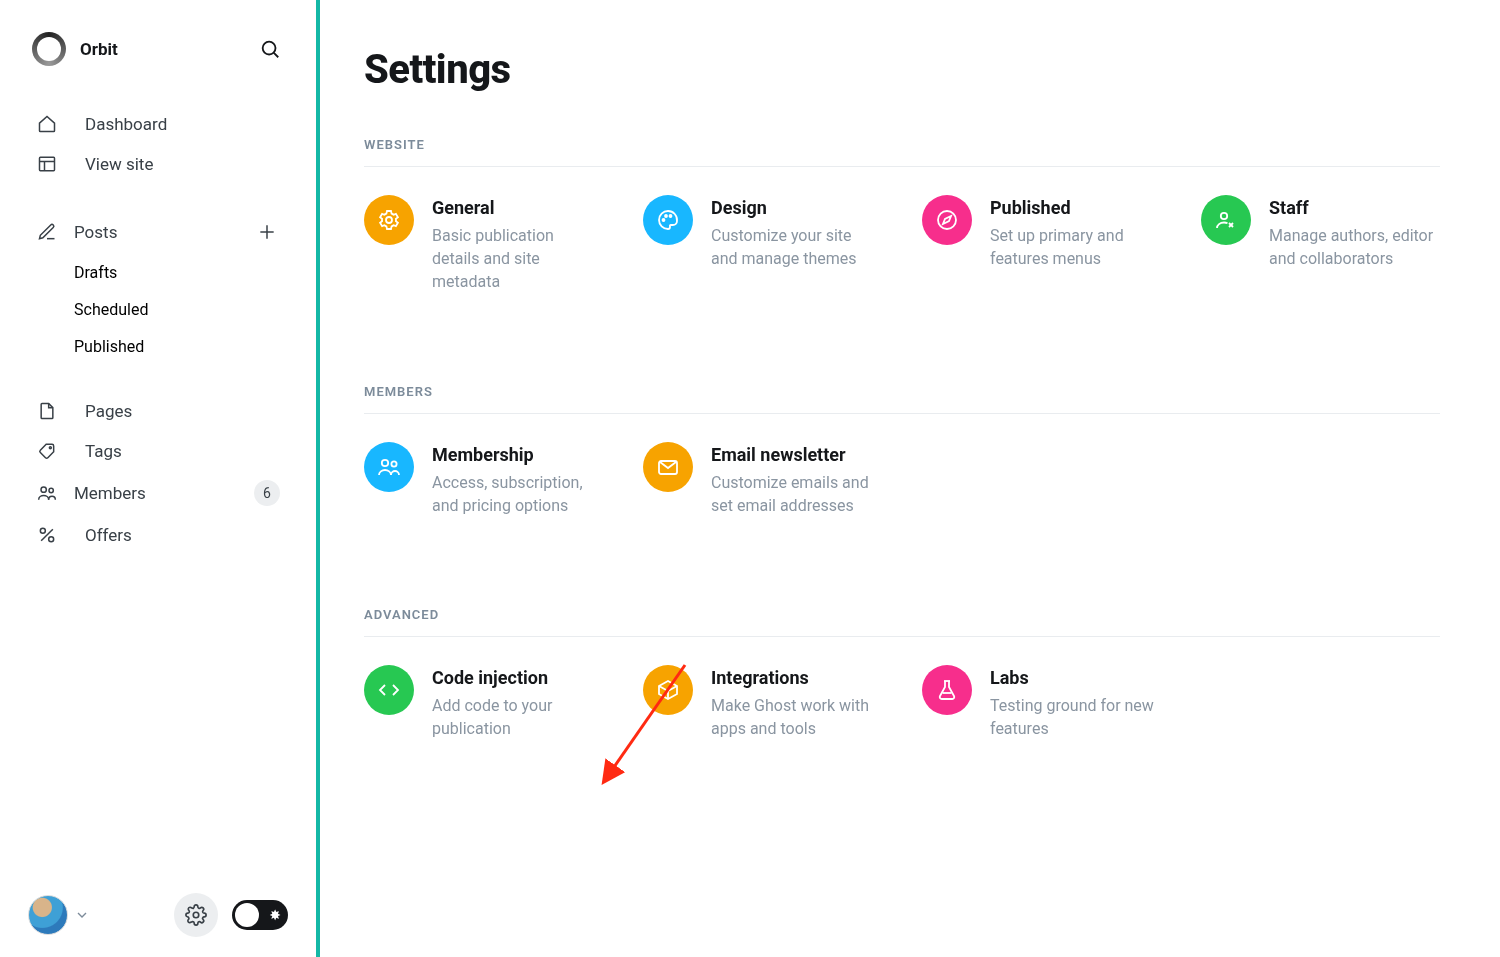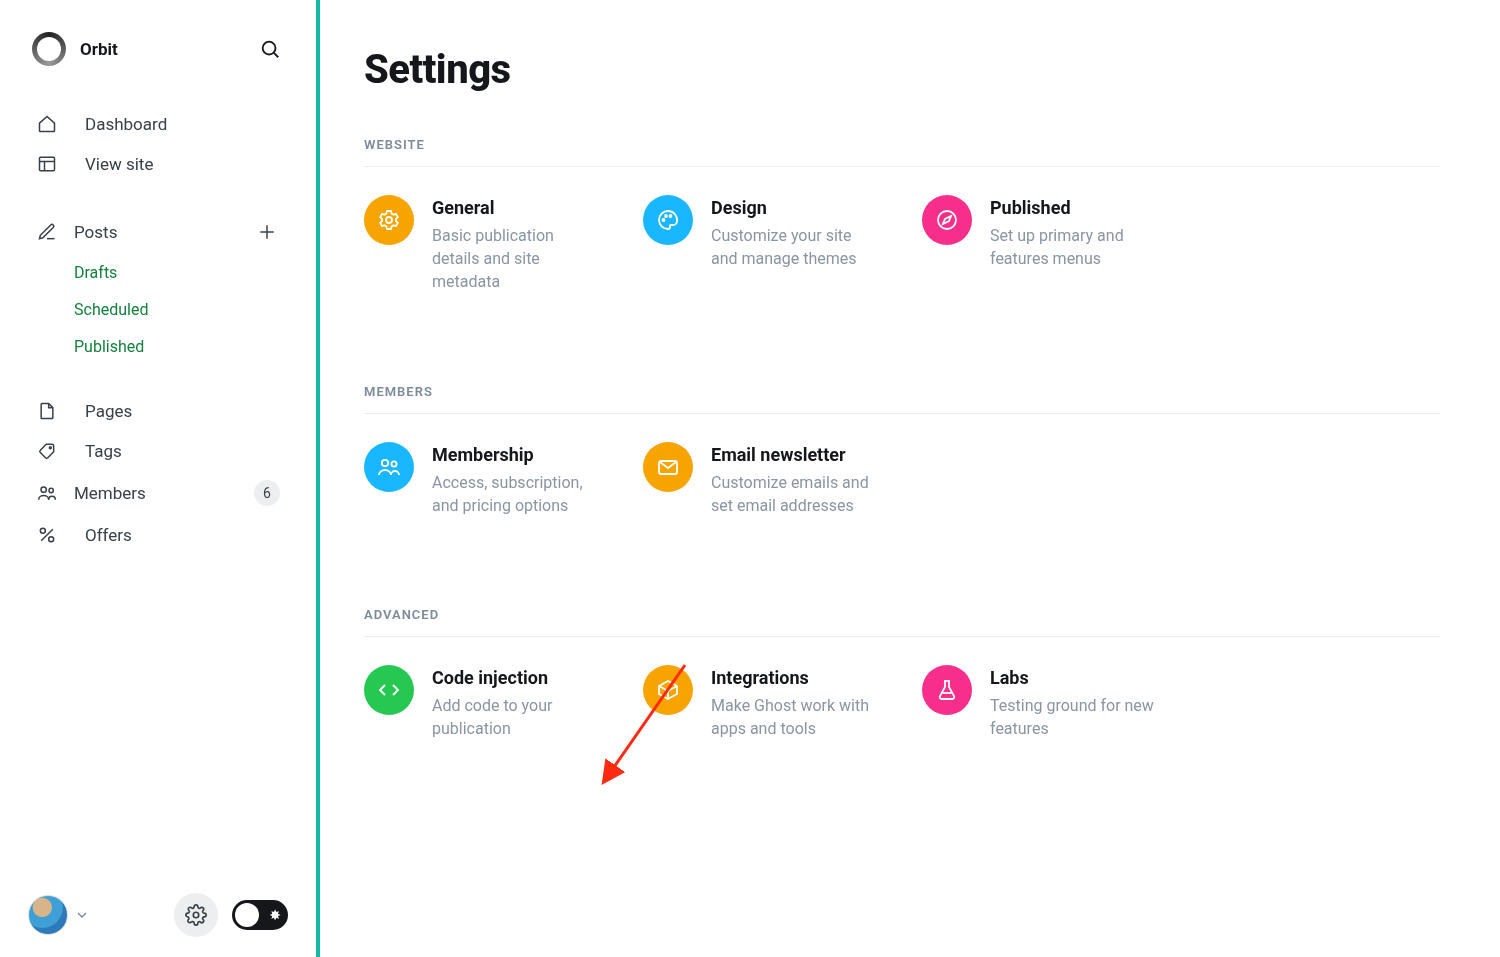--- a/index.html
+++ b/index.html
@@ -44,21 +44,21 @@
   .nav-list { list-style: none; padding: 0 20px; }
   .nav-item, .nav-subitem {
     display: flex; align-items: center; gap: 27px;
     padding: 9px 16px;
     font-size: 17px;
     color: #394047;
     cursor: pointer;
     border-radius: 6px;
   }
   .nav-item .icon { width: 22px; height: 22px; display:flex; align-items:center; justify-content:center; color:#394047; }
-  .nav-subitem { padding-left: 54px; font-size: 16px; color:#15803d;align-items:flex-end;}
+  .nav-subitem { padding-left: 54px; font-size: 16px; color:#000000;align-items:flex-end;}
   .nav-spacer { height: 26px; }
   .nav-row-split { display:flex; align-items:center; justify-content:space-between; }
   .add-btn { width:26px; height:26px; display:flex; align-items:center; justify-content:center; cursor:pointer; color:#394047; font-size:28px; font-weight:300; }
   .badge {
     min-width: 26px; height: 26px; border-radius: 13px; background:#eceef0;
     color:#394047; font-size:14px; display:flex; align-items:center; justify-content:center;
     padding: 0 8px;
   }
   .sidebar-bottom {
     margin-top: auto;
@@ -304,20 +304,34 @@
             <svg width="24" height="24" viewBox="0 0 24 24" fill="none" stroke="#fff" stroke-width="1.8">
                 <circle cx="12" cy="12" r="9"></circle>
                 <polygon points="16 8 10 11 8 16 14 13 16 8"></polygon>
               </svg>
           </div>
           <div class="tile-body">
             <div class="tile-title">Published</div>
             <div class="tile-desc">Set up primary and features menus</div>
           </div>
         </div>
+        <div class="tile">
+          <div class="tile-icon c-green">
+            <svg width="24" height="24" viewBox="0 0 24 24" fill="none" stroke="#fff" stroke-width="1.8">
+                <circle cx="10" cy="8" r="3.2"></circle>
+                <path d="M3 20c0-3 3-5.5 7-5.5 1.3 0 2.5.3 3.5.8"></path>
+                <path d="m15 15 4 4"></path>
+                <path d="m19 15-4 4"></path>
+              </svg>
+          </div>
+          <div class="tile-body">
+            <div class="tile-title">Staff</div>
+            <div class="tile-desc">Manage authors, editor and collaborators</div>
+          </div>
+        </div>
       </div>
     </section>
 
     <section class="section">
       <div class="section-header">MEMBERS</div>
       <div class="grid">
         <div class="tile">
           <div class="tile-icon c-blue">
             <svg width="24" height="24" viewBox="0 0 24 24" fill="none" stroke="#fff" stroke-width="1.8">
                 <circle cx="8" cy="8" r="3.2"></circle>

